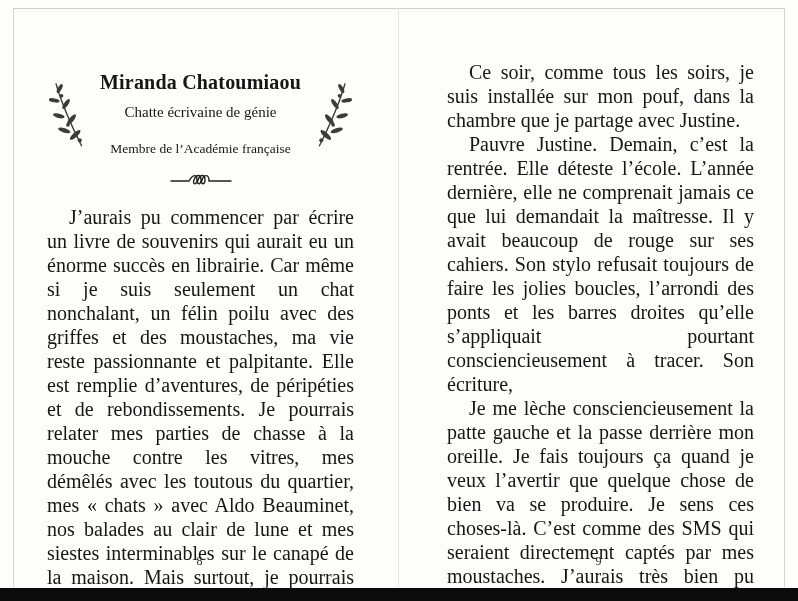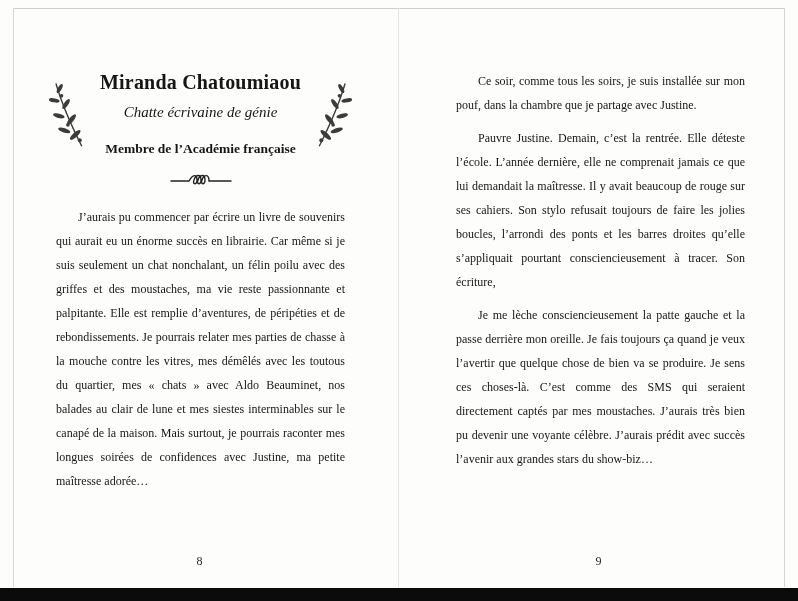--- a/index.html
+++ b/index.html
@@ -22,34 +22,34 @@
   .page { position: absolute; top: 0; height: 588px; width: 399px; }
   .page-l { left: 0; }
   .page-r { left: 399px; }
 
   .content-l { position: absolute; left: 47px; top: 70px; width: 307px; }
   .content-r { position: absolute; left: 48px; top: 60px; width: 307px; }
 
   .book-header { display: flex; align-items: center; gap: 4px; }
   .header-center { flex: 1; text-align: center; }
   .title { font-size: 20px; font-weight: bold; line-height: 24px; letter-spacing: 0.2px; }
-  .subtitle { font-style: italic; font-size: 15px; line-height: 18px; margin-top: 9px; }
-  .affiliation { font-weight: bold; font-size: 13.5px; line-height: 17px; margin-top: 19px; }
+  .subtitle { font-size: 15px; line-height: 18px; margin-top: 9px; }
+  .affiliation { font-weight: normal; font-size: 13.5px; line-height: 17px; margin-top: 19px; }
 
   .branch { width: 40px; height: 76px; flex: 0 0 auto; }
   .branch.mirrored { transform: scaleX(-1); }
 
   .divider-wrap { text-align: center; margin: 15px 0 17px 0; height: 16px; }
 
   .body-text p {
-    font-size: 12px;
+    font-size: 20px;
     line-height: 24px;
     text-align: justify;
     text-indent: 22px;
-    margin: 9px;
+    margin: 0;
     hyphens: auto;
     -webkit-hyphens: auto;
   }
 
   .pagenum {
     position: absolute;
     bottom: 19px;
     left: 0;
     width: 100%;
     text-align: center;

